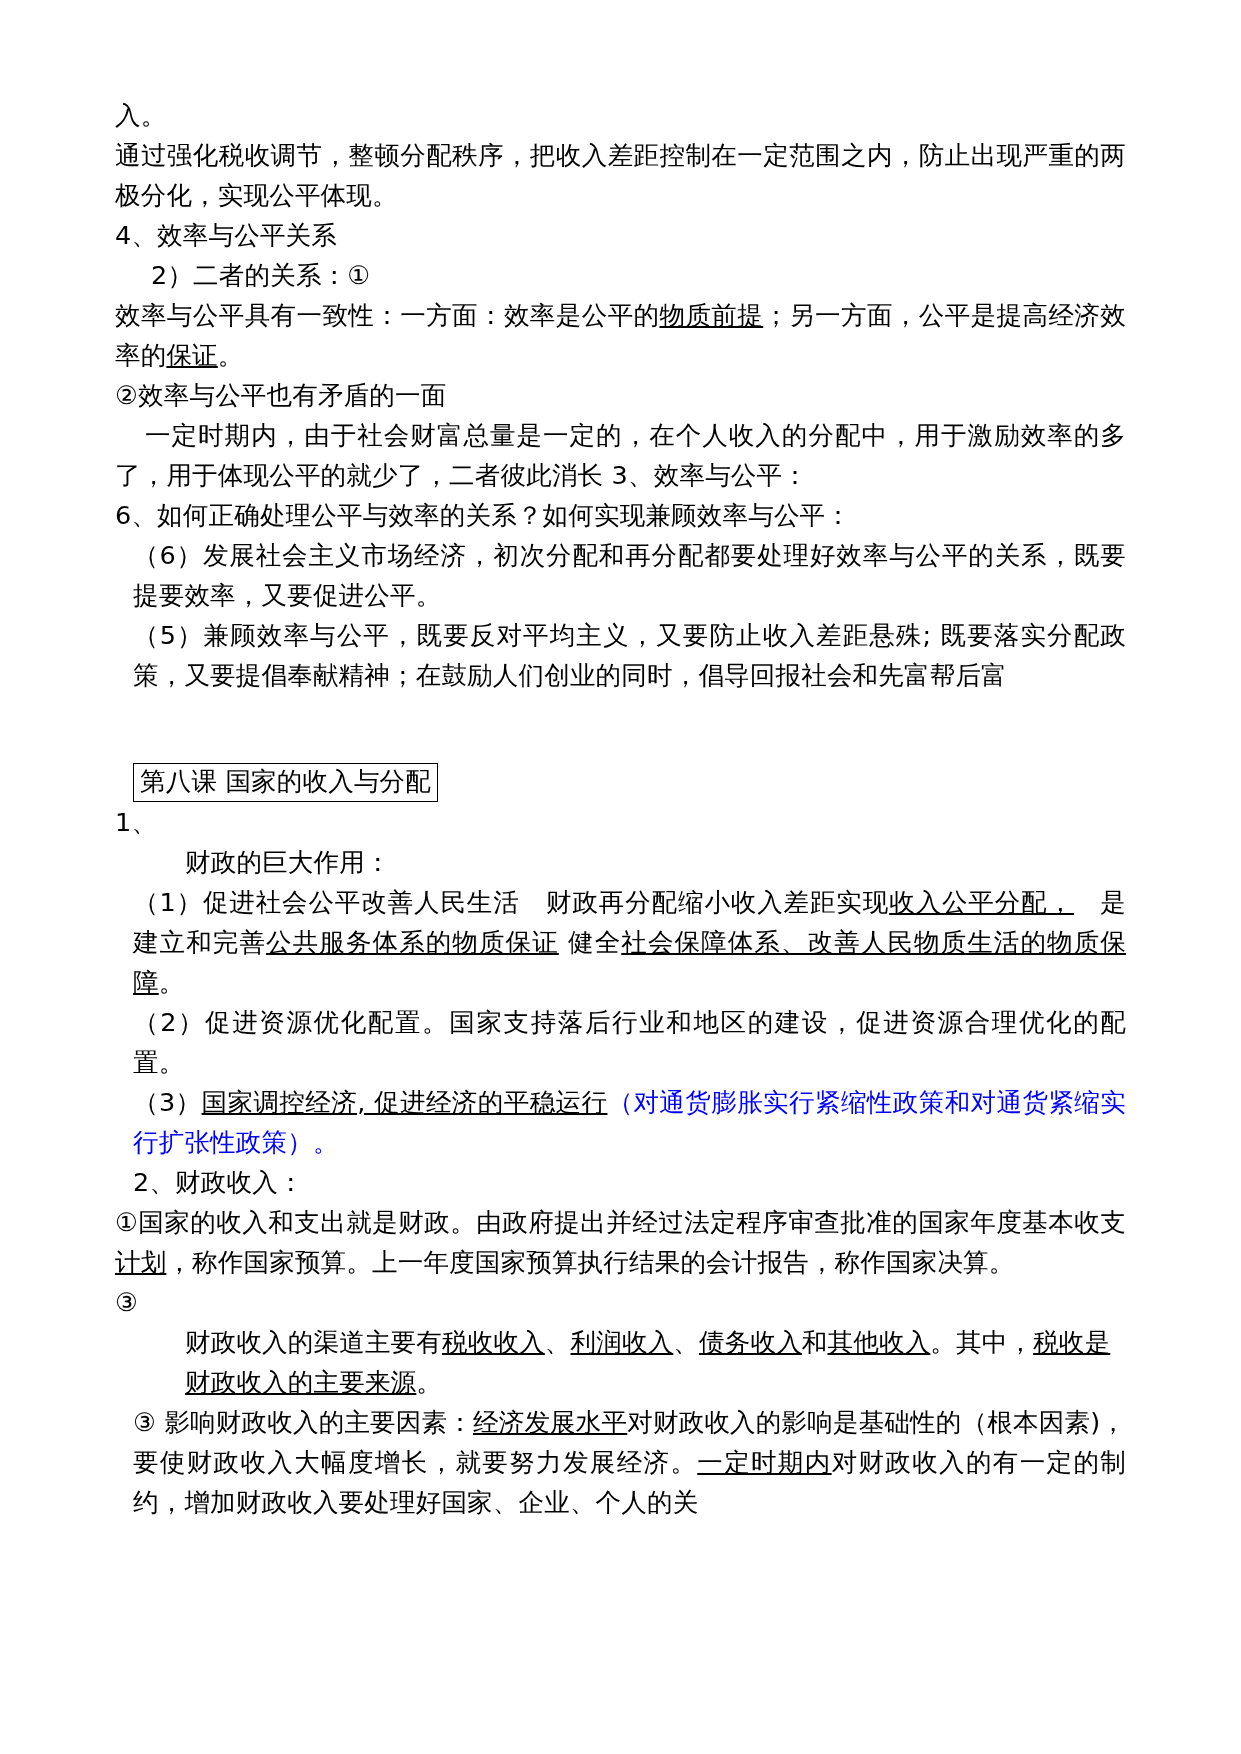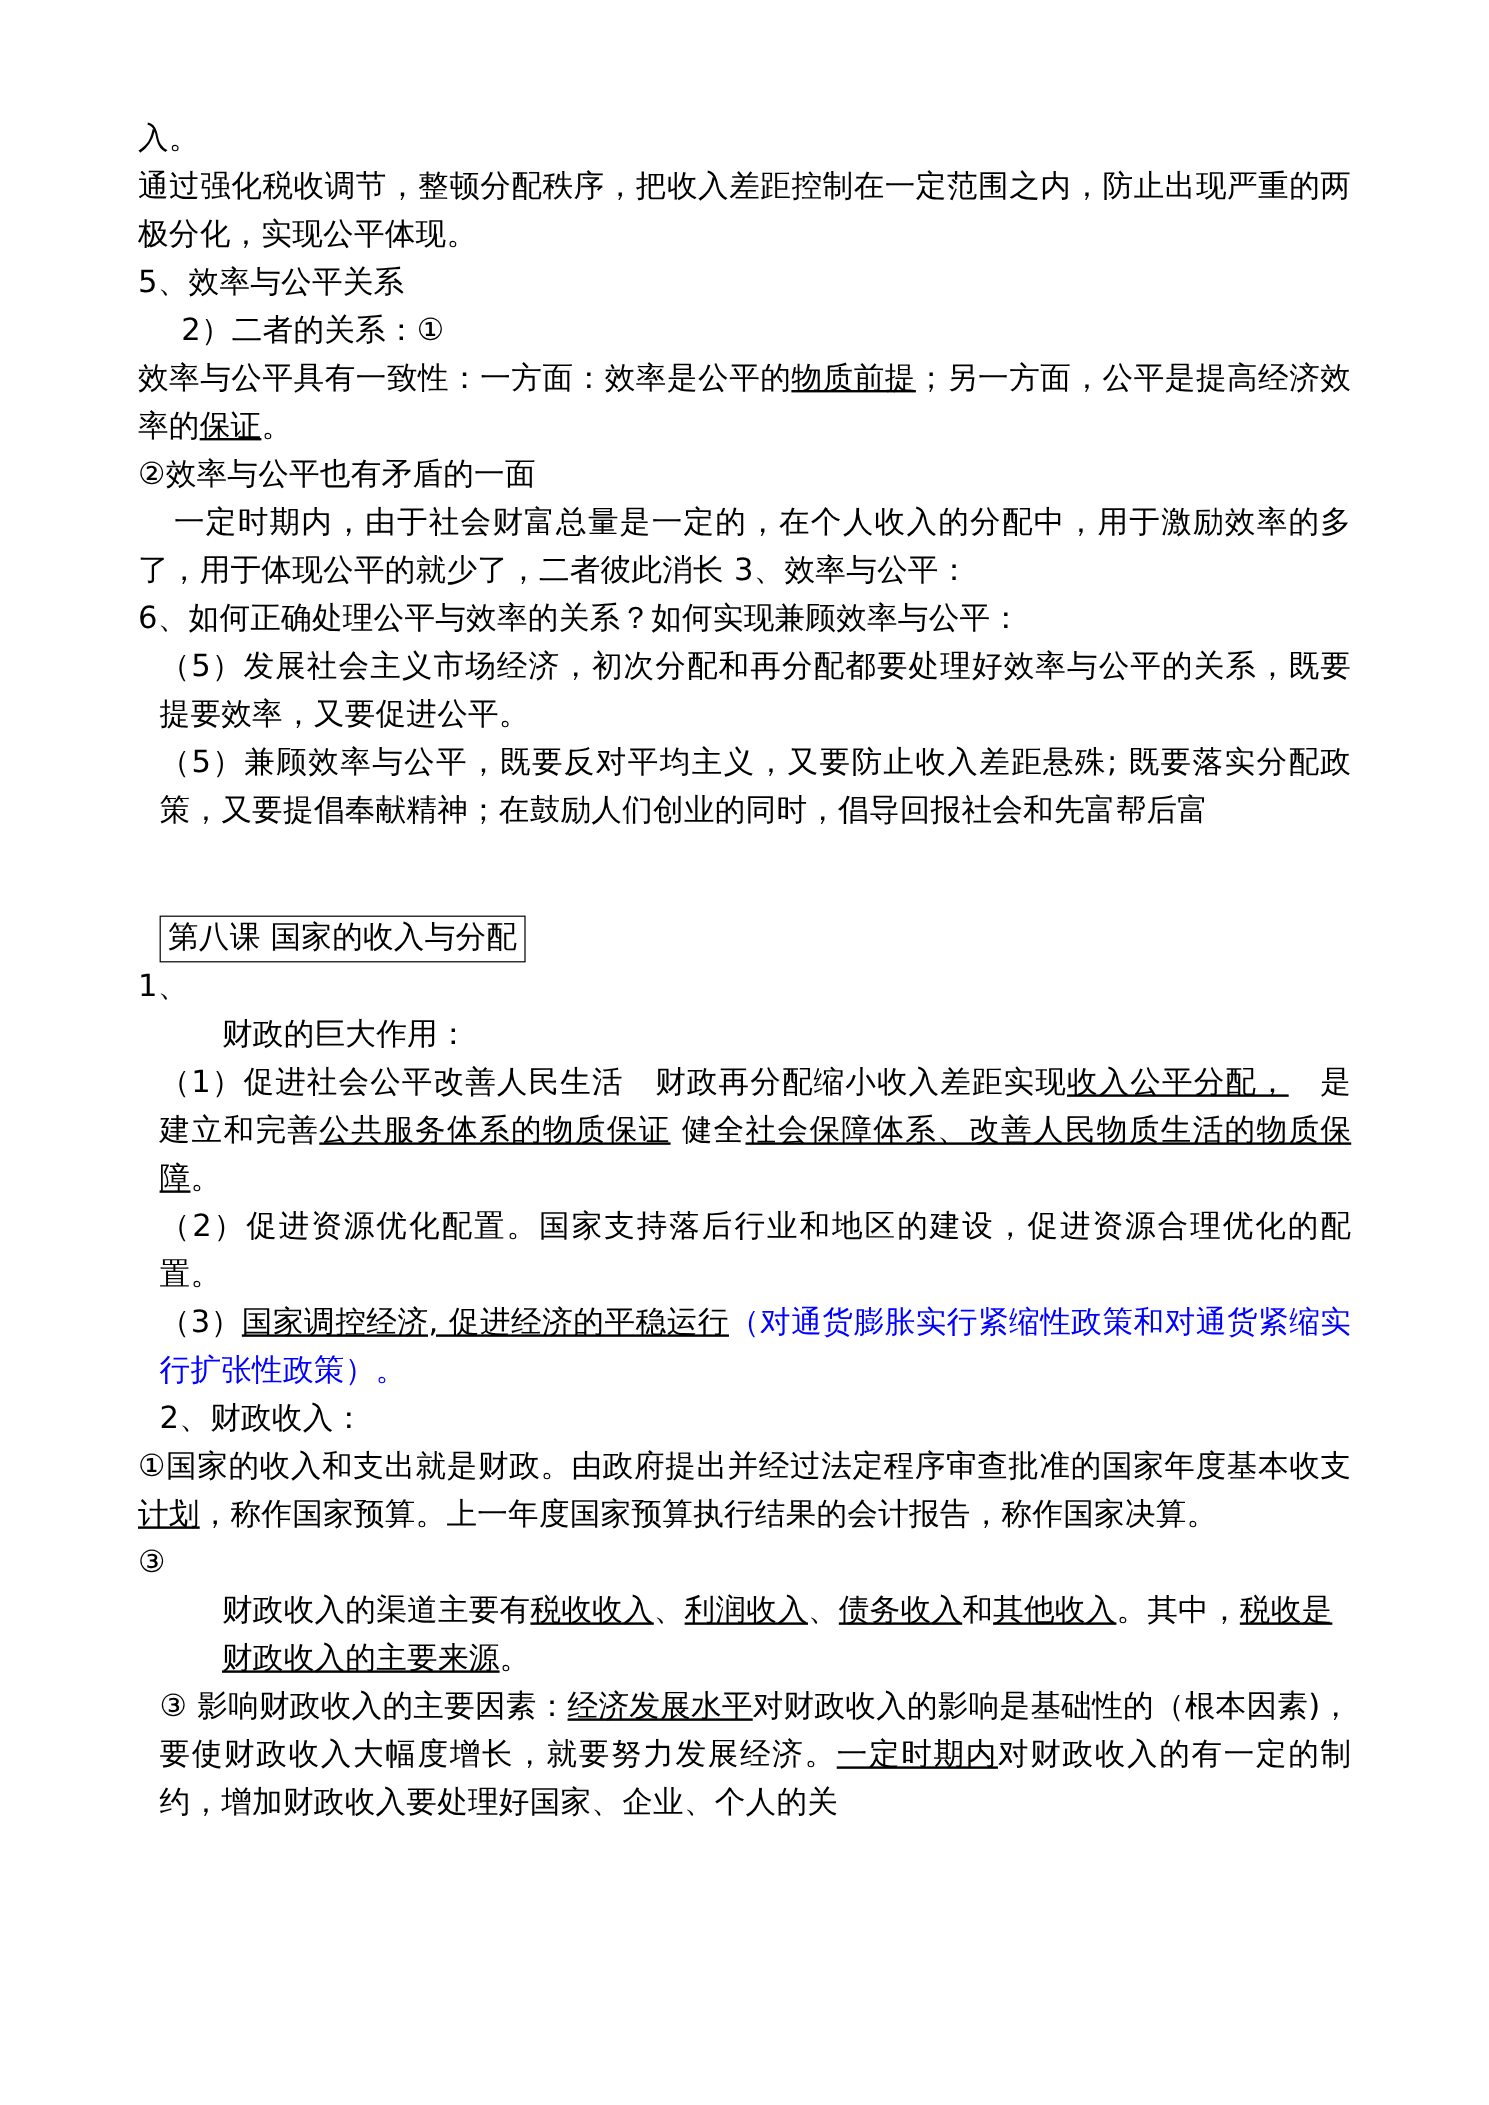--- a/index.html
+++ b/index.html
@@ -62,34 +62,34 @@
   .marker-sm { width: 70px; }
 </style>
 </head>
 <body>
 
 <div class="page">
   <div class="doc">
 
     <p>入。</p>
     <p>通过强化税收调节，整顿分配秩序，把收入差距控制在一定范围之内，防止出现严重的两极分化，实现公平体现。</p>
-    <p>5、效率与公平关系</p>
+    <p>4、效率与公平关系</p>
 
 
     <p class="ind2">2）二者的关系：①</p>
 
     <p>
       <span>效率与公平具有一致性：一方面：效率是公平的</span><span class="u">物质前提</span><span>；另一方面，公平是提高经济效率的</span><span class="u">保证</span><span>。</span>
     </p>
 
     <p>②效率与公平也有矛盾的一面</p>
     <p style="text-indent:30px">一定时期内，由于社会财富总量是一定的，在个人收入的分配中，用于激励效率的多了，用于体现公平的就少了，二者彼此消长 3、效率与公平：</p>
 
     <p>6、如何正确处理公平与效率的关系？如何实现兼顾效率与公平：</p>
-    <p class="ind1">（5）发展社会主义市场经济，初次分配和再分配都要处理好效率与公平的关系，既要提要效率，又要促进公平。</p>
+    <p class="ind1">（6）发展社会主义市场经济，初次分配和再分配都要处理好效率与公平的关系，既要提要效率，又要促进公平。</p>
     <p class="ind1">（5）兼顾效率与公平，既要反对平均主义，又要防止收入差距悬殊; 既要落实分配政策，又要提倡奉献精神；在鼓励人们创业的同时，倡导回报社会和先富帮后富</p>
 
     <div class="gap-block"></div>
 
     <div class="boxed-wrap">
       <span class="boxed">第八课 国家的收入与分配</span>
     </div>
 
     <div class="row">
       <span class="marker">1、</span>

